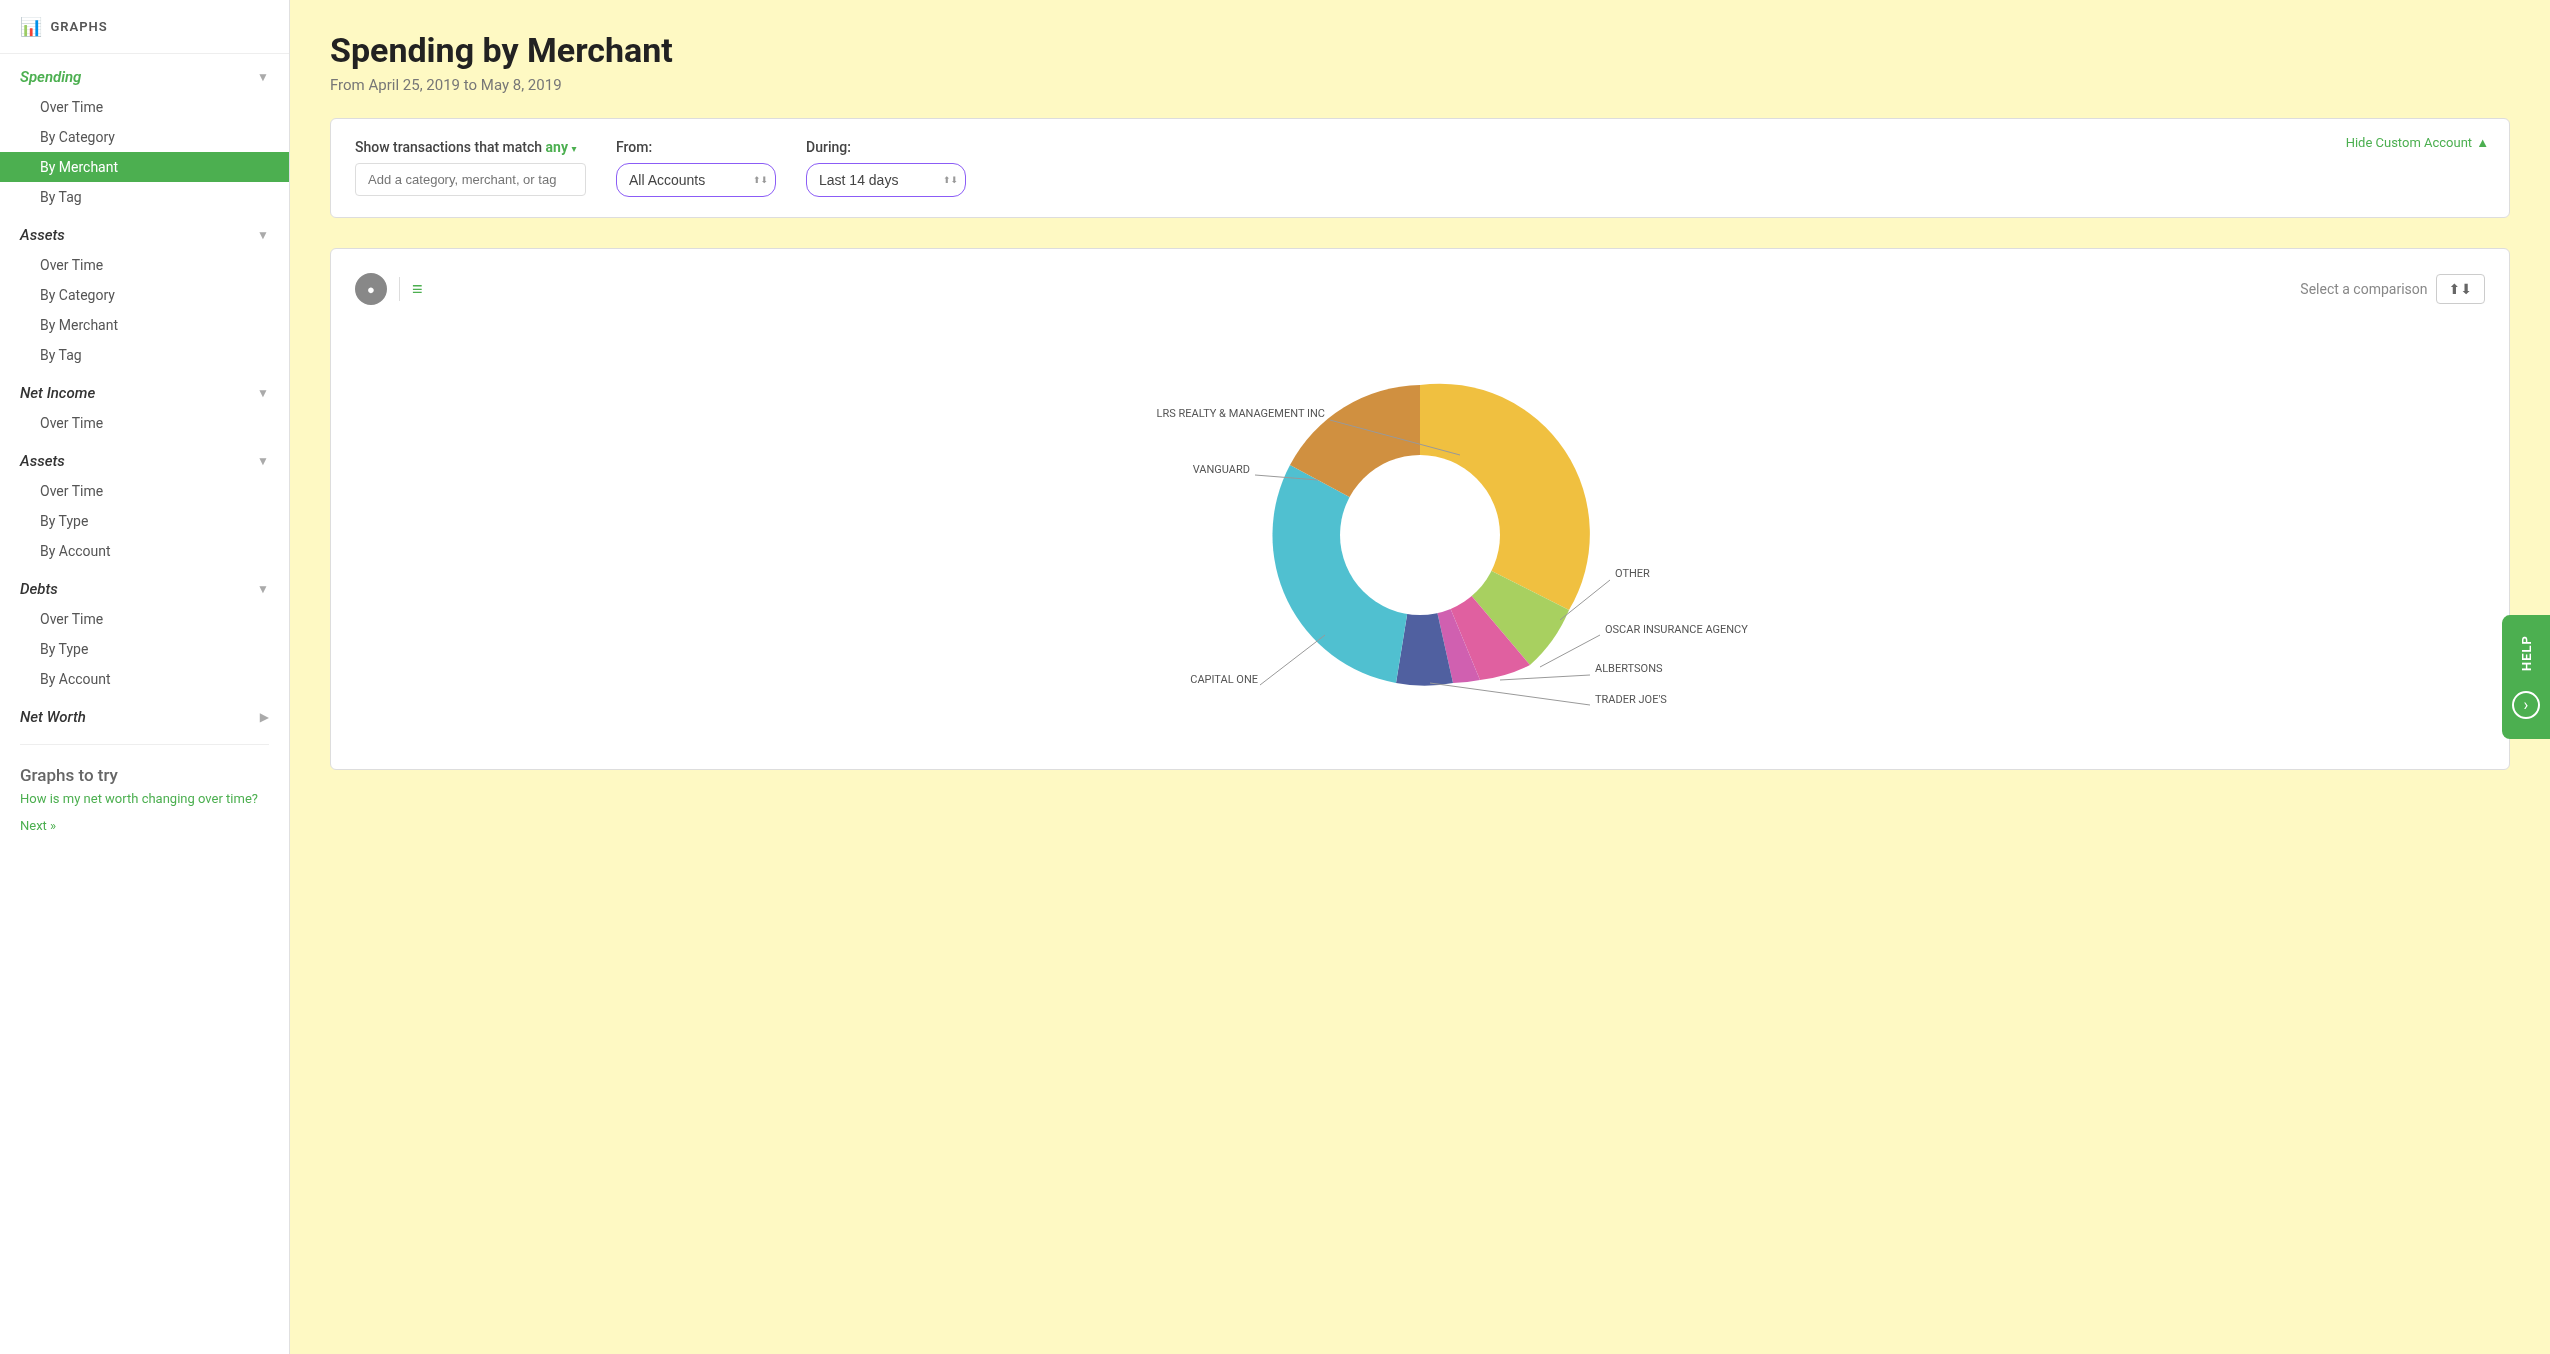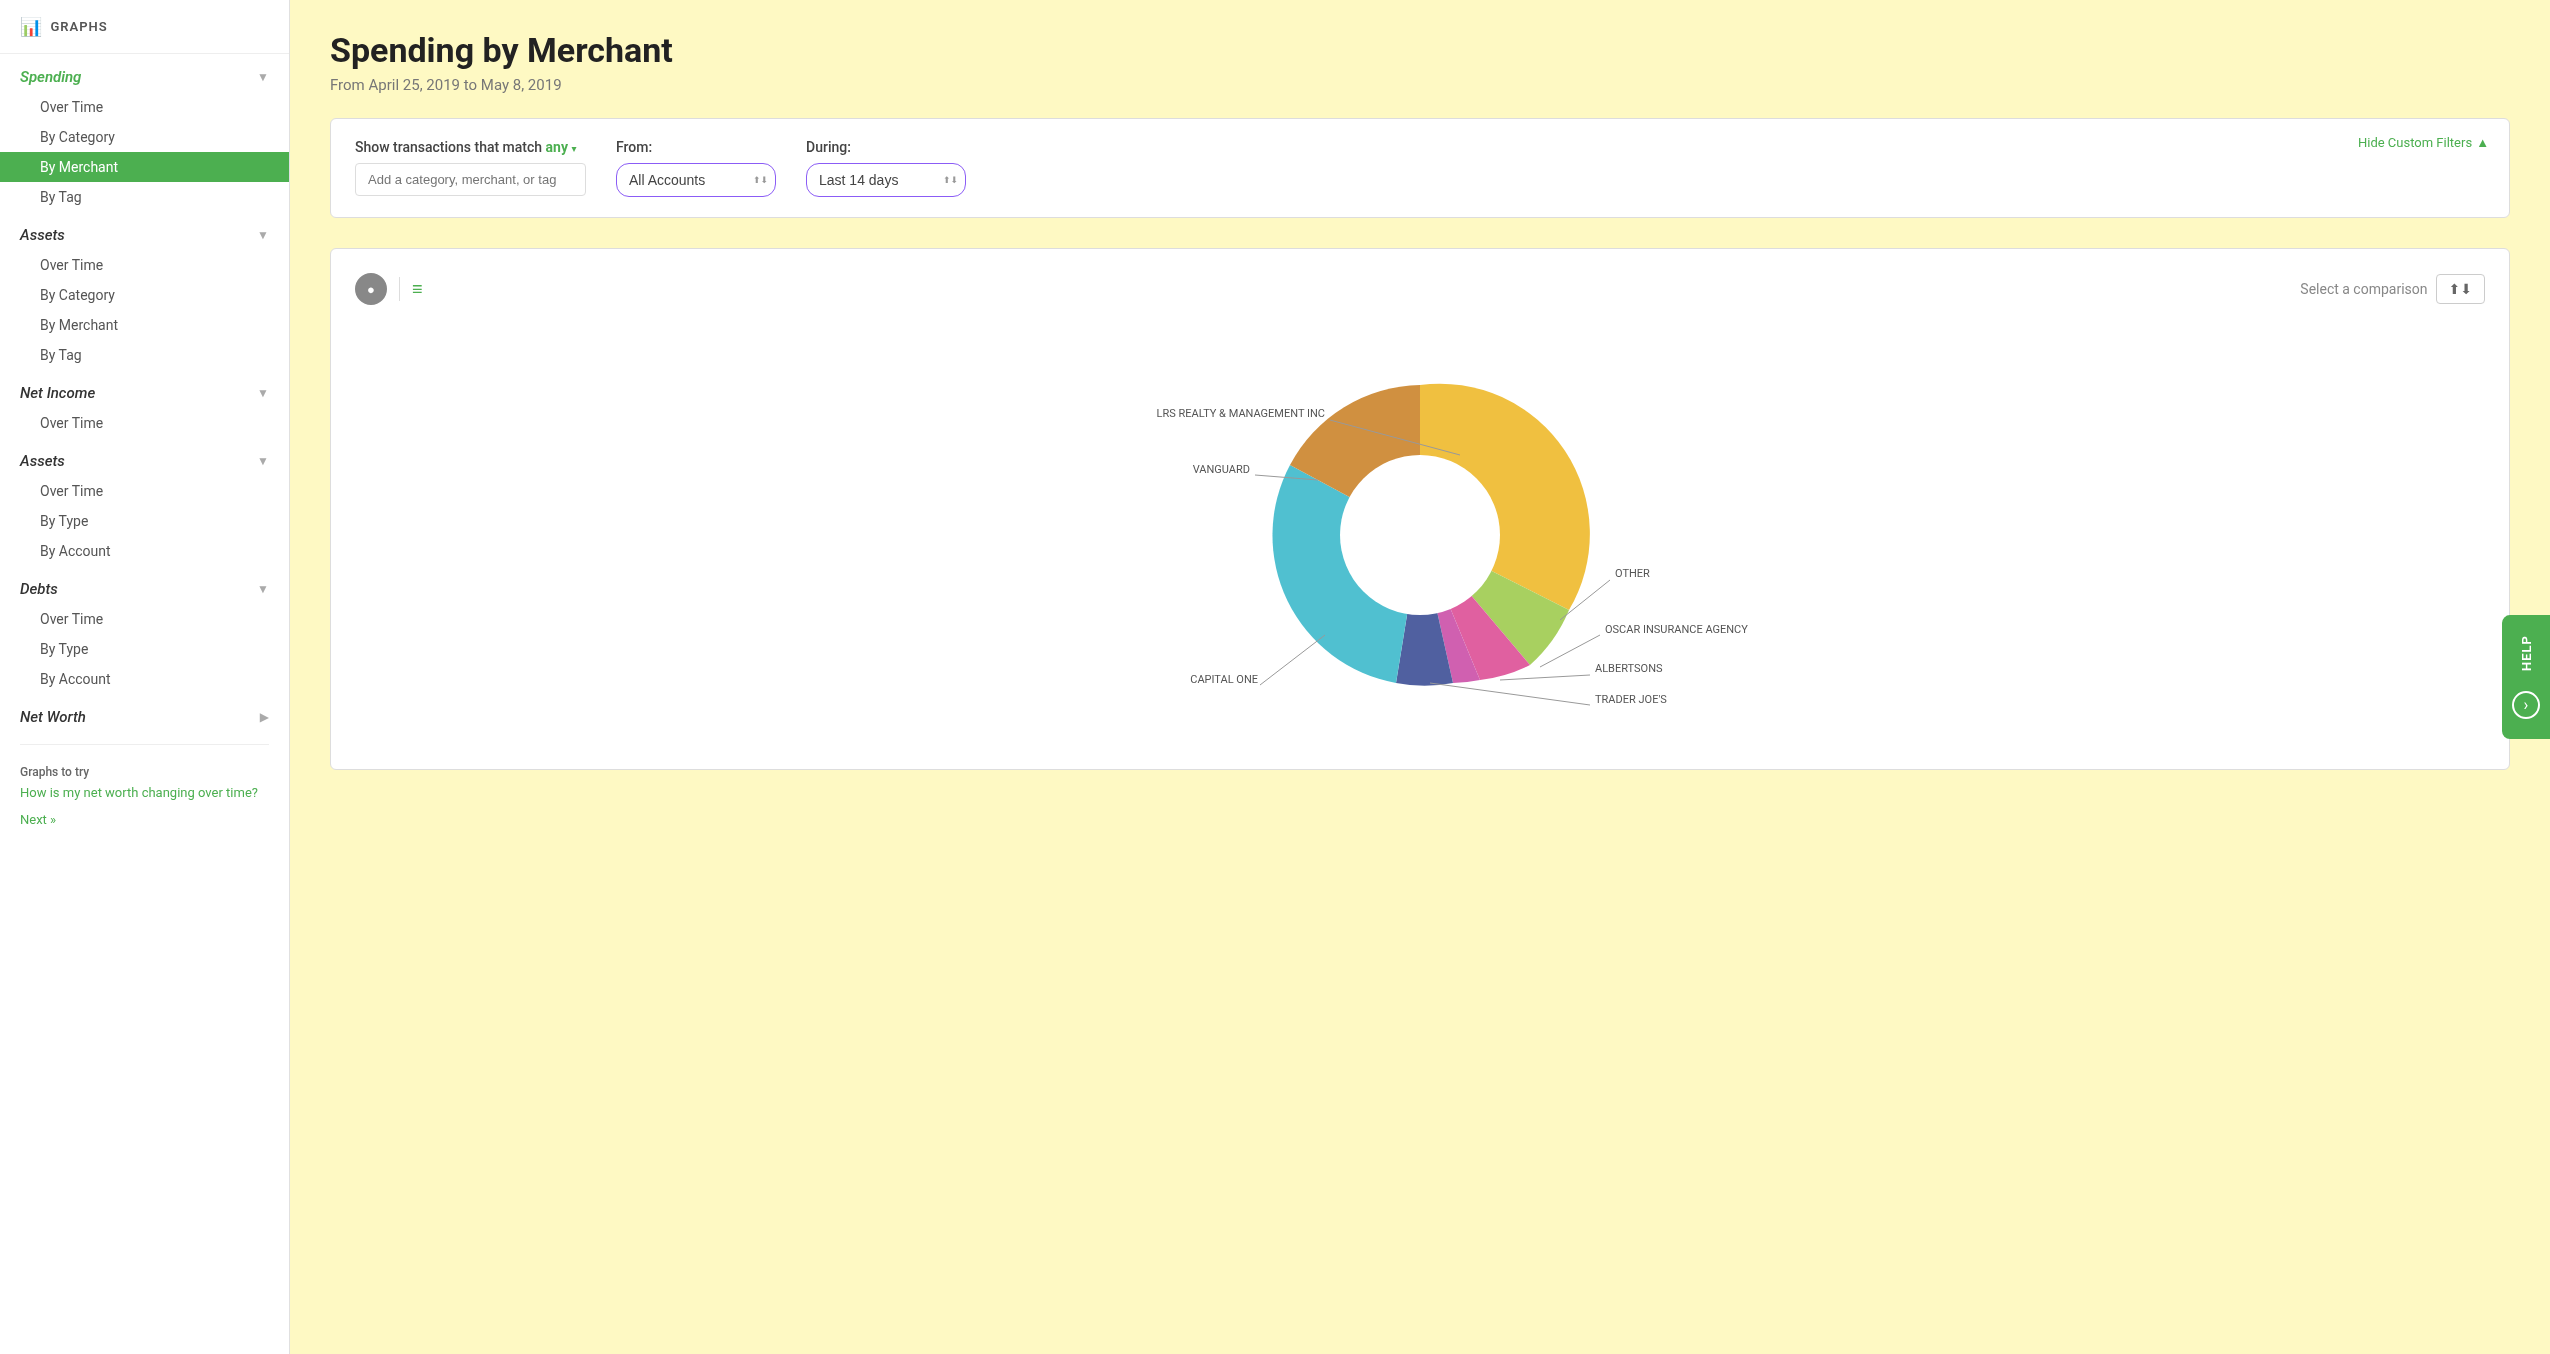--- a/index.html
+++ b/index.html
@@ -71,21 +71,21 @@
     }
     .sidebar-divider {
       border: none;
       border-top: 1px solid #eee;
       margin: 12px 20px;
     }
     .graphs-to-try {
       padding: 8px 20px;
     }
     .graphs-to-try-title {
-      font-size: 12px;
+      font-size: 17px;
       color: #666;
       font-weight: 500;
       margin-bottom: 6px;
     }
     .graphs-to-try-link {
       font-size: 13px;
       color: #4CAF50;
       text-decoration: none;
       display: block;
       margin-bottom: 4px;
@@ -431,21 +431,21 @@
           <option>Last 14 days</option>
           <option>Last 30 days</option>
           <option>Last 90 days</option>
           <option>This Month</option>
           <option>Last Month</option>
         </select>
       </div>
     </div>
 
     <span class="hide-filters-link">
-      <span>Hide Custom Filters</span>
+      <span>Hide Custom Account</span>
       <span>▲</span>
     </span>
   </div>
 
   <div class="chart-area">
     <div class="chart-toolbar">
       <div class="chart-tools-left">
         <button class="chart-tool-btn active" title="Pie chart">●</button>
         <div class="chart-tool-divider"></div>
         <span class="sort-icon">≡</span>

